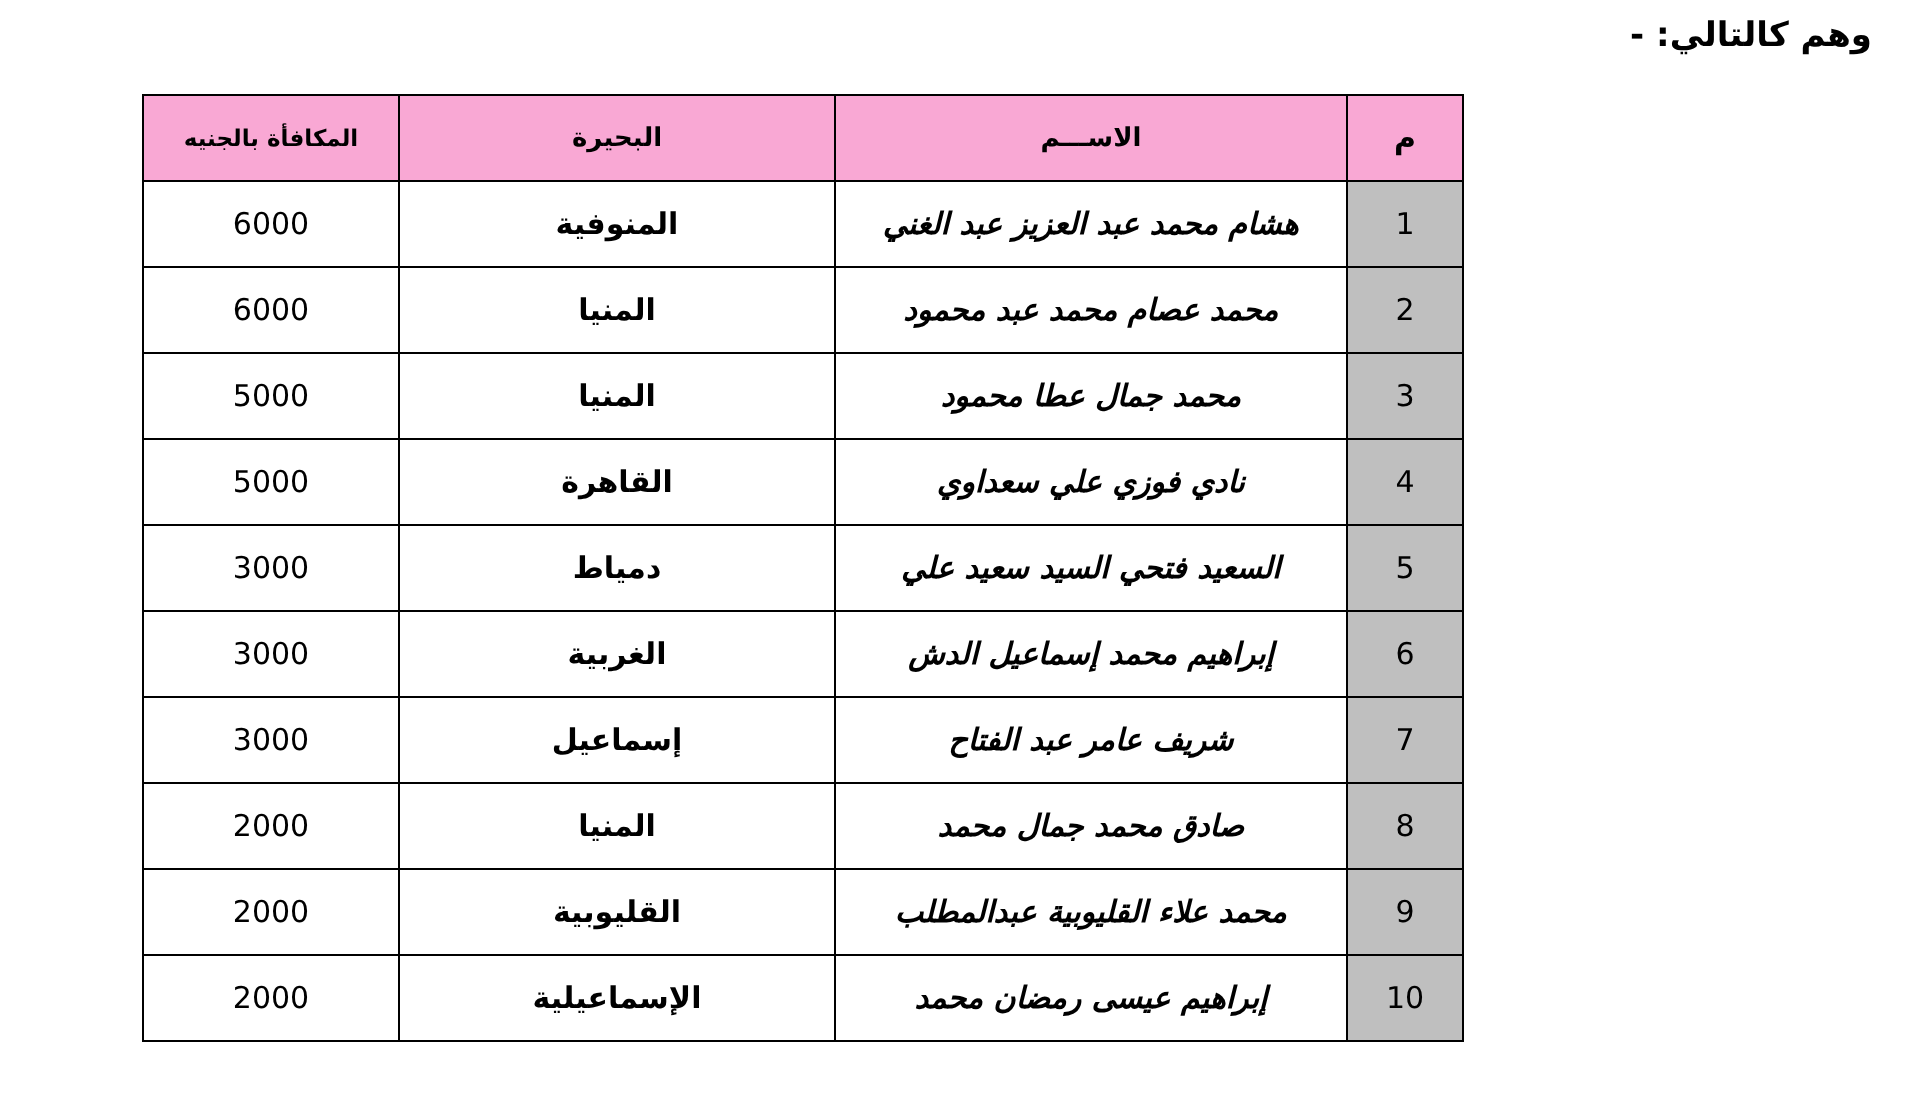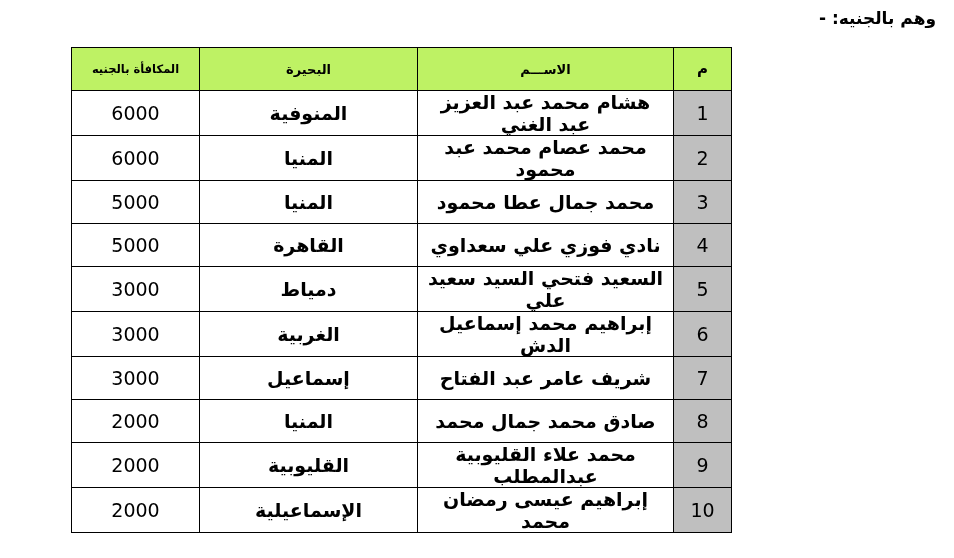--- a/index.html
+++ b/index.html
@@ -44,24 +44,24 @@
     direction: rtl;
   }
   table.data th,
   table.data td {
     border: 1px solid #000000;
     height: 42px;
     padding: 0 4px;
     text-align: center;
     vertical-align: middle;
     color: #000000;
-    font-size: 19px;
+    font-size: 15px;
   }
   table.data thead th {
-    background: #bef264;
+    background: #f9a8d4;
     font-weight: bold;
     font-size: 13px;
   }
   table.data thead th.col-m {
     font-size: 15px;
   }
   table.data thead th.col-reward {
     font-size: 11.5px;
   }
   col.c-m { width: 58px; }
@@ -70,38 +70,39 @@
   col.c-reward { width: 128px; }
 
   td.cell-m {
     background: #bfbfbf;
     font-size: 16px;
     font-weight: normal;
   }
   td.cell-name {
     font-weight: bold;
     font-size: 14.5px;
+    font-style: italic;
   }
   td.cell-dir {
     font-weight: bold;
     font-size: 14.5px;
   }
   td.cell-reward {
     font-weight: normal;
     font-size: 15px;
     direction: ltr;
   }
 </style>
 </head>
 <body>
 
 <div class="page">
 
   <div class="heading">
-    <span>وهم بالجنيه</span><span class="dash">: -</span>
+    <span>وهم كالتالي</span><span class="dash">: -</span>
   </div>
 
   <div class="table-wrap">
     <table class="data">
       <colgroup>
         <col class="c-m">
         <col class="c-name">
         <col class="c-dir">
         <col class="c-reward">
       </colgroup>

